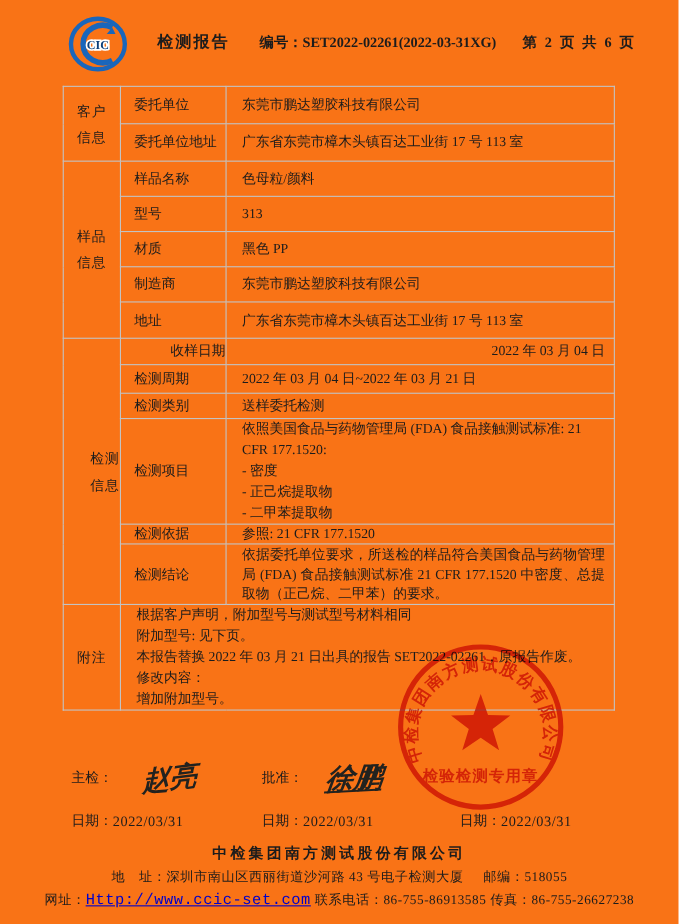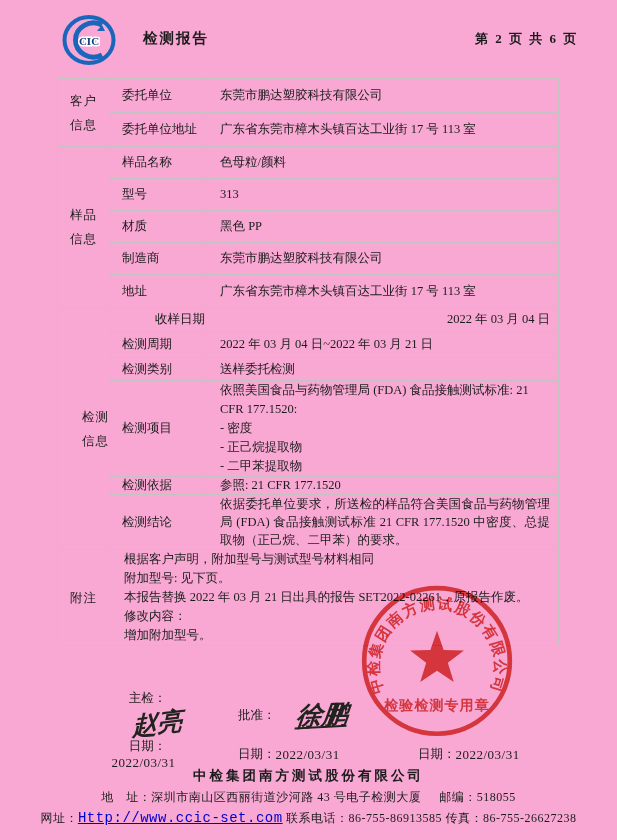--- a/index.html
+++ b/index.html
@@ -1,18 +1,18 @@
 <!DOCTYPE html>
 <html><head>
 <meta charset="utf-8">
 <style>
   * { margin:0; padding:0; box-sizing:border-box; }
   html,body { background:#ffffff; }
   .page {
-    position:relative; width:617px; height:840px; background:#f9a8d4;
+    position:relative; width:617px; height:840px; background:#f97316;
     font-family:"Liberation Serif","DejaVu Serif",serif; color:#1c1c1c;
     overflow:hidden;
   }
   
   .logo { position:absolute; left:61px; top:14px; width:56px; height:52px; }
   .report-title { position:absolute; left:143px; top:29px; font-size:14.5px; font-weight:bold; letter-spacing:2px; }
   .report-no { position:absolute; left:236px; top:30px; font-size:13px; font-weight:bold; }
   .page-info { position:absolute; left:475px; top:30px; font-size:13px; font-weight:bold; letter-spacing:2px; white-space:nowrap; }
   
   table.report { position:absolute; left:57px; top:78px; width:501px; border-collapse:collapse; table-layout:fixed; }
@@ -25,21 +25,21 @@
   tr.h16 td { height:16px; }
   td.ml { white-space:pre-line; line-height:19px; padding-top:0; padding-bottom:0; }
   tr.hproj td { height:95px; }
   tr.hconc td { height:54px; }
   td.conc { line-height:18px; white-space:normal; text-align:justify; }
   tr.hnote td { height:95px; }
   td.note-val { white-space:pre-line; line-height:19px; padding-left:14px; }
   
   .sig-row { position:absolute; left:57px; top:690px; width:501px; display:flex; }
   .date-row { position:absolute; left:57px; top:738px; width:501px; display:flex; }
-  .sig-col1 { width:173px;flex-direction:column; } .sig-col2 { width:180px; } .sig-col3 { width:148px; }
+  .sig-col1 { width:173px; } .sig-col2 { width:180px; } .sig-col3 { width:148px; }
   .sig-col1,.sig-col2,.sig-col3 { display:flex; align-items:center; }
   .lbl { font-size:12.5px; padding-left:8px; white-space:nowrap; }
   .sig-name { display:inline-block; font-family:"DejaVu Serif",serif; font-style:italic; font-weight:bold;
               font-size:25px; transform:rotate(-7deg) skewX(-6deg); margin-left:26px; color:#22221f; }
   .sig-name.approver { font-size:26px; transform:rotate(-3deg) skewX(-10deg); margin-left:20px; text-decoration:underline; }
   .sig-scribble { margin-left:30px; margin-top:-10px; }
   .date-val { font-size:13px; letter-spacing:0.5px; }
   
   .stamp { position:absolute; left:359px; top:584px; width:156px; height:156px;
            mix-blend-mode:multiply; opacity:0.93; pointer-events:none; }
@@ -55,20 +55,21 @@
 
 <div class="page">
 
   <svg class="logo" viewBox="0 0 56 52">
     <ellipse cx="28" cy="26" rx="24.5" ry="23" fill="none" stroke="#1a66bb" stroke-width="4"></ellipse>
     <path d="M41,11 A 18,17 0 1 0 41,41" fill="none" stroke="#1a66bb" stroke-width="5"></path>
     <path d="M41,11 l 3,6 l -8,0 z" fill="#1a66bb"></path>
     <text x="28" y="30.5" text-anchor="middle" font-size="11" font-weight="bold" fill="#0d3f7a" style="font-family:'Liberation Serif',serif; paint-order:stroke; stroke:#ffffff; stroke-width:3px;">CIC</text>
   </svg>
   <div class="report-title">检测报告</div>
+  <div class="report-no"><span>编号：</span><span>SET2022-02261(2022-03-31XG)</span></div>
   <div class="page-info">第 2 页 共 6 页</div>
 
   <table class="report">
     <colgroup>
         <col style="width:52px">
         <col style="width:96px">
         <col style="width:353px">
       </colgroup>
     <tbody>
       <tr class="h34">

